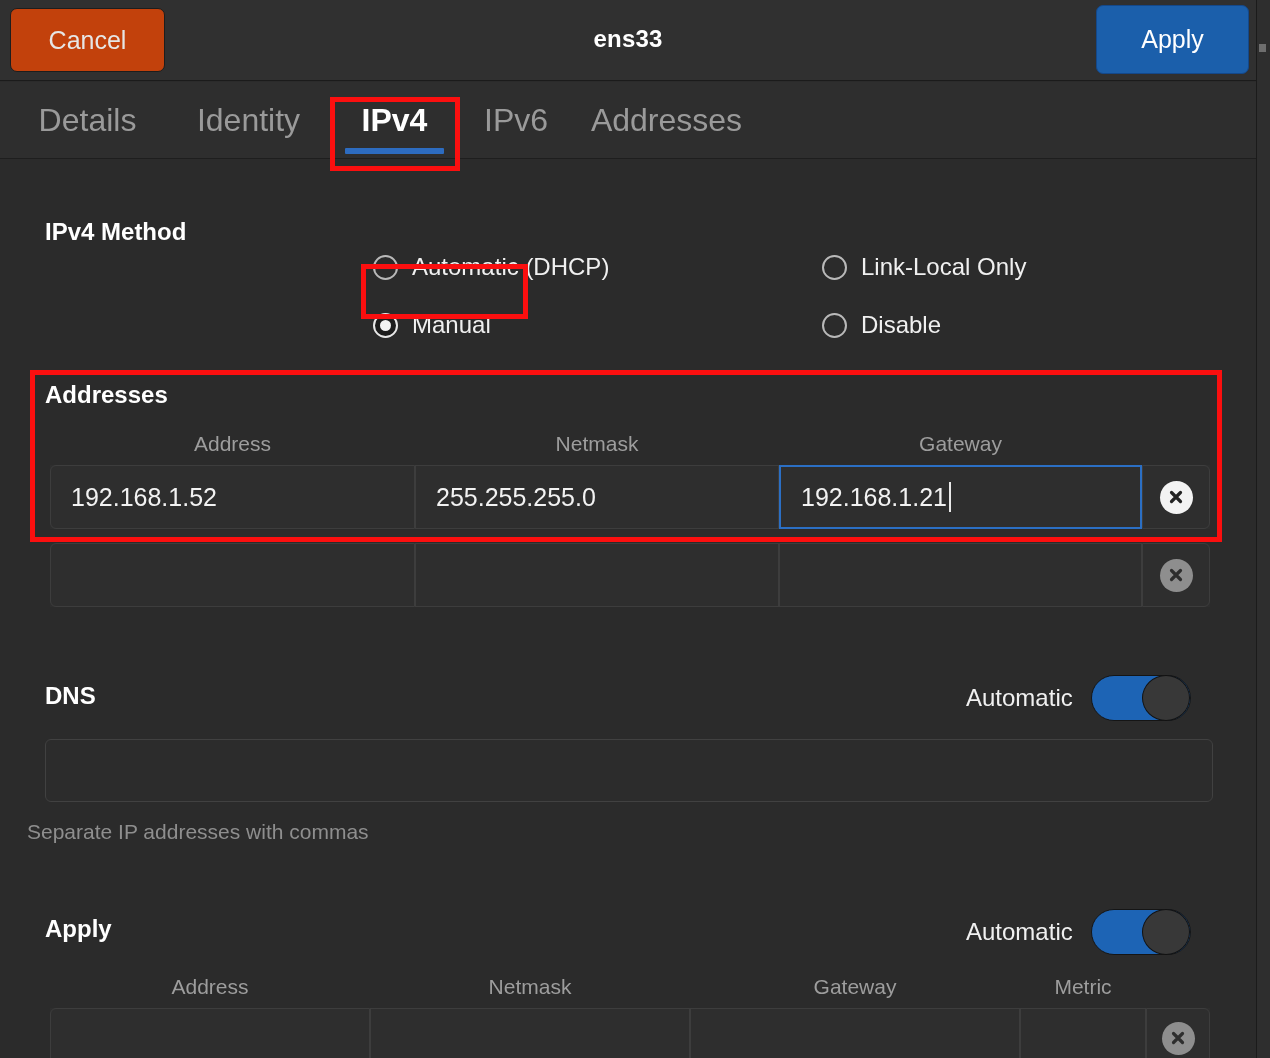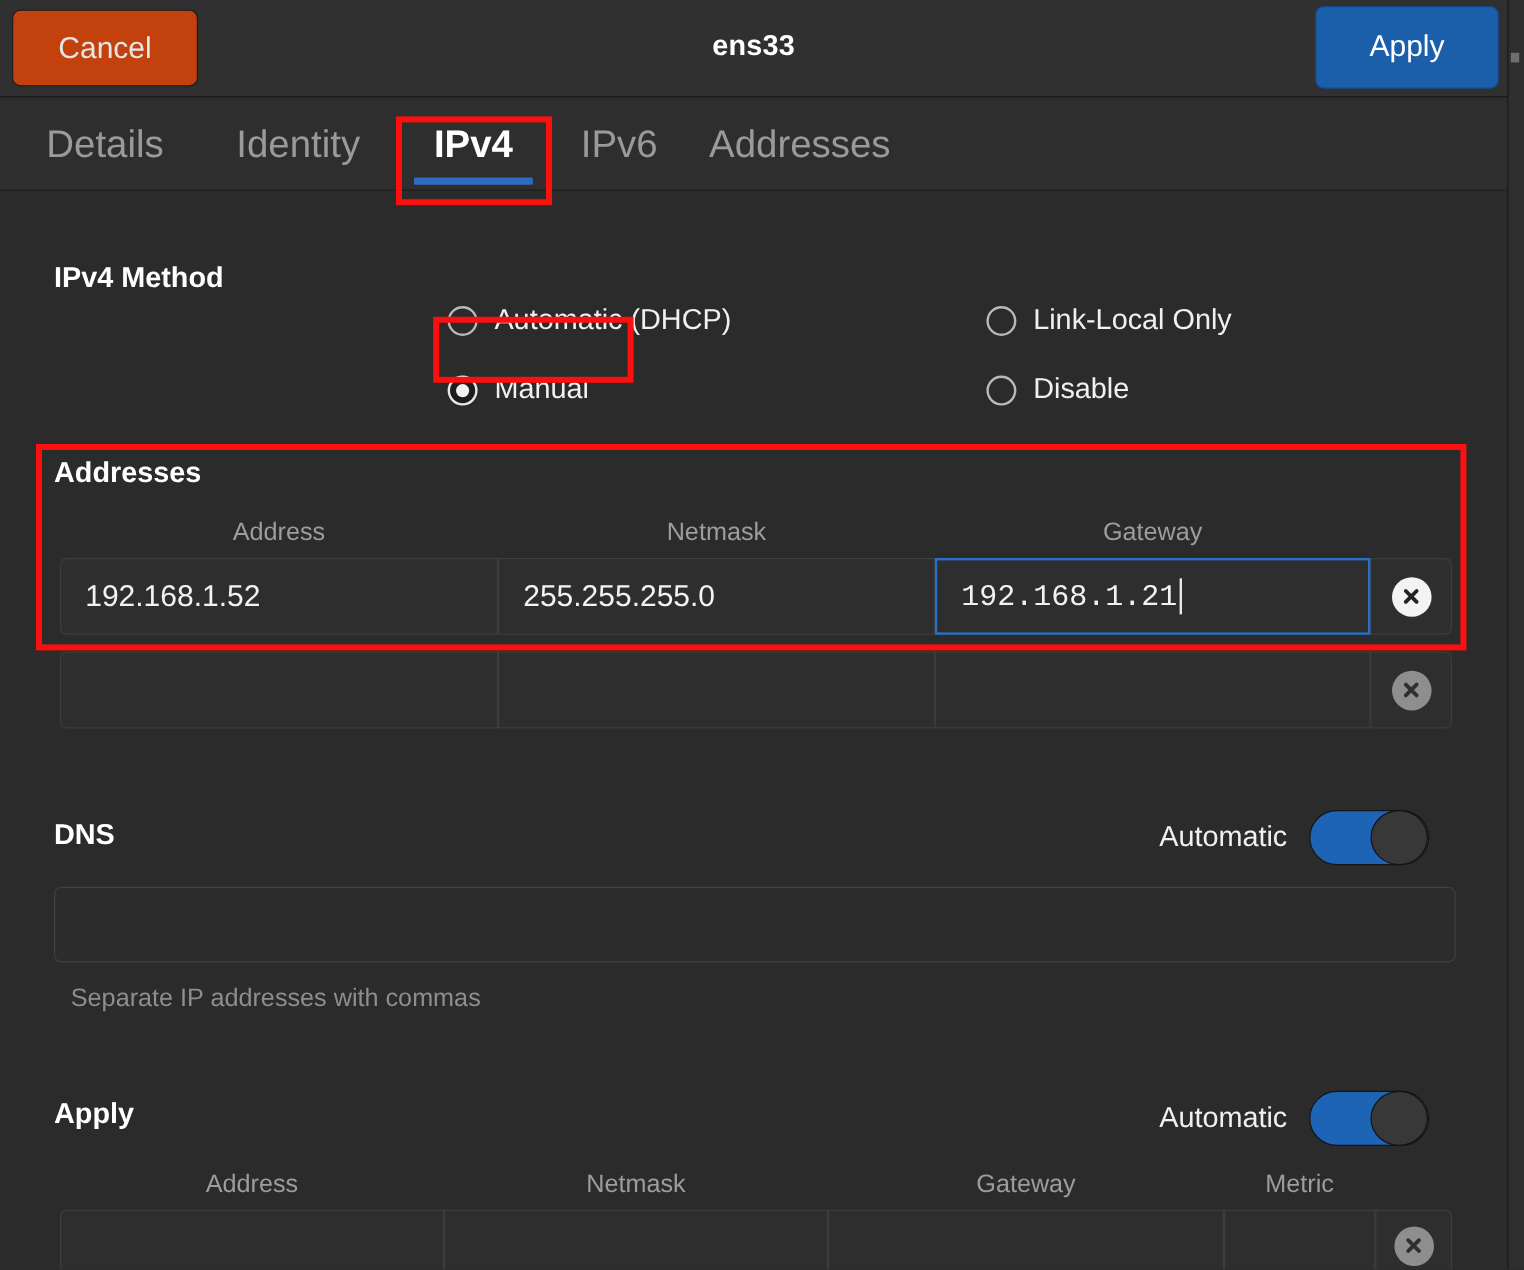--- a/index.html
+++ b/index.html
@@ -218,21 +218,20 @@
     align-items: center;
     padding-left: 20px;
     font-size: 25px;
     color: #f2f2f2;
     position: relative;
   }
   .cell.focused {
     border: 2px solid #2b6fc4;
     background: #2e2e2e;
     z-index: 5;
-    font-family: Liberation Mono, monospace;
   }
   .caret {
     display: inline-block;
     width: 2px;
     height: 30px;
     background: #e8e8e8;
     margin-left: 2px;
     vertical-align: middle;
   }
   .cell.first { border-top-left-radius: 6px; border-bottom-left-radius: 6px; }
@@ -408,21 +407,21 @@
     </div>
 
     <div class="sec-title" style="left:45px; top:522px;">DNS</div>
     <div class="toggle-wrap" style="left:966px; top:515px;">
       <span class="toggle-label">Automatic</span>
       <span class="toggle">
         <span class="knob"></span>
       </span>
     </div>
     <div class="text-input" style="left:45px; top:579px; width:1168px; height:63px;" placeholder=""></div>
-    <div class="hint" style="left:59px; top:660px;">Separate IP addresses with commas</div>
+    <div class="hint" style="left:27px; top:660px;">Separate IP addresses with commas</div>
 
     <div class="sec-title" style="left:45px; top:755px;">Apply</div>
     <div class="toggle-wrap" style="left:966px; top:749px;">
       <span class="toggle-label">Automatic</span>
       <span class="toggle">
         <span class="knob"></span>
       </span>
     </div>
 
     <div class="thead" style="left:50px; top:815px; width:320px;">Address</div>

